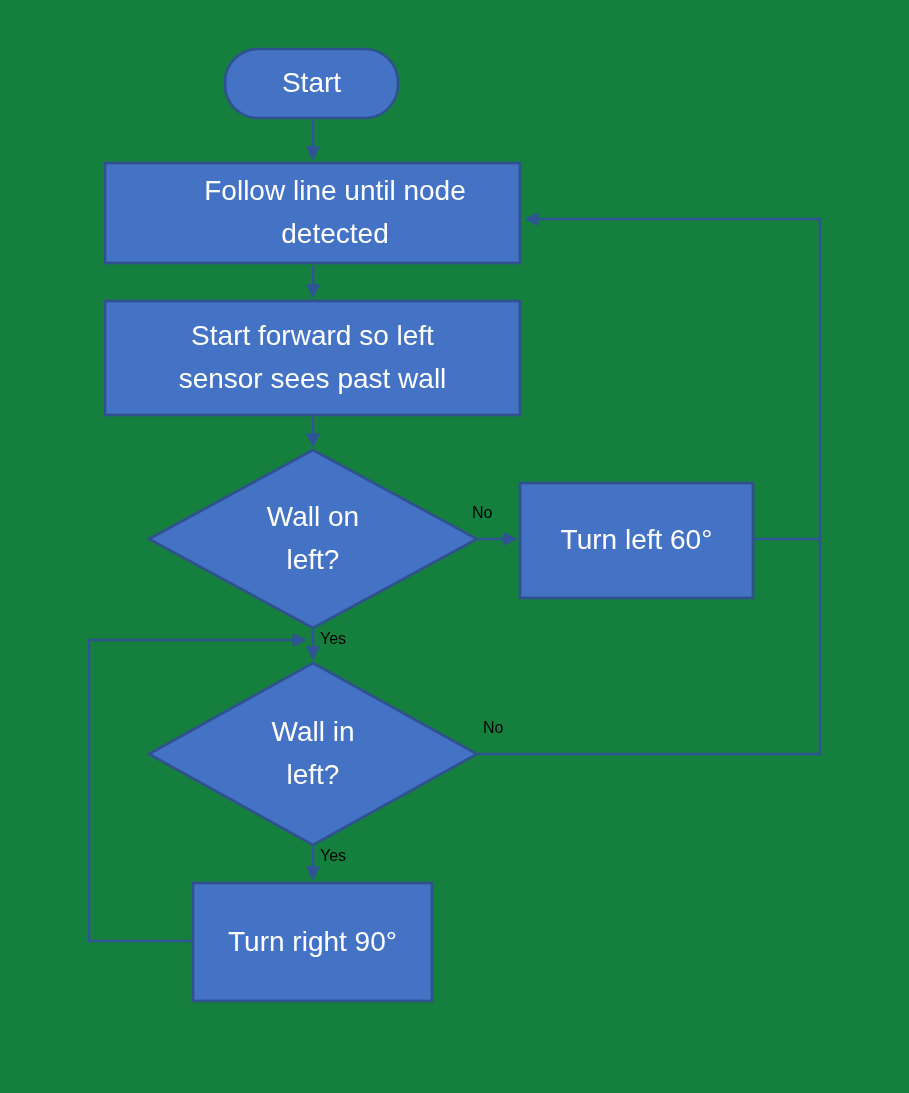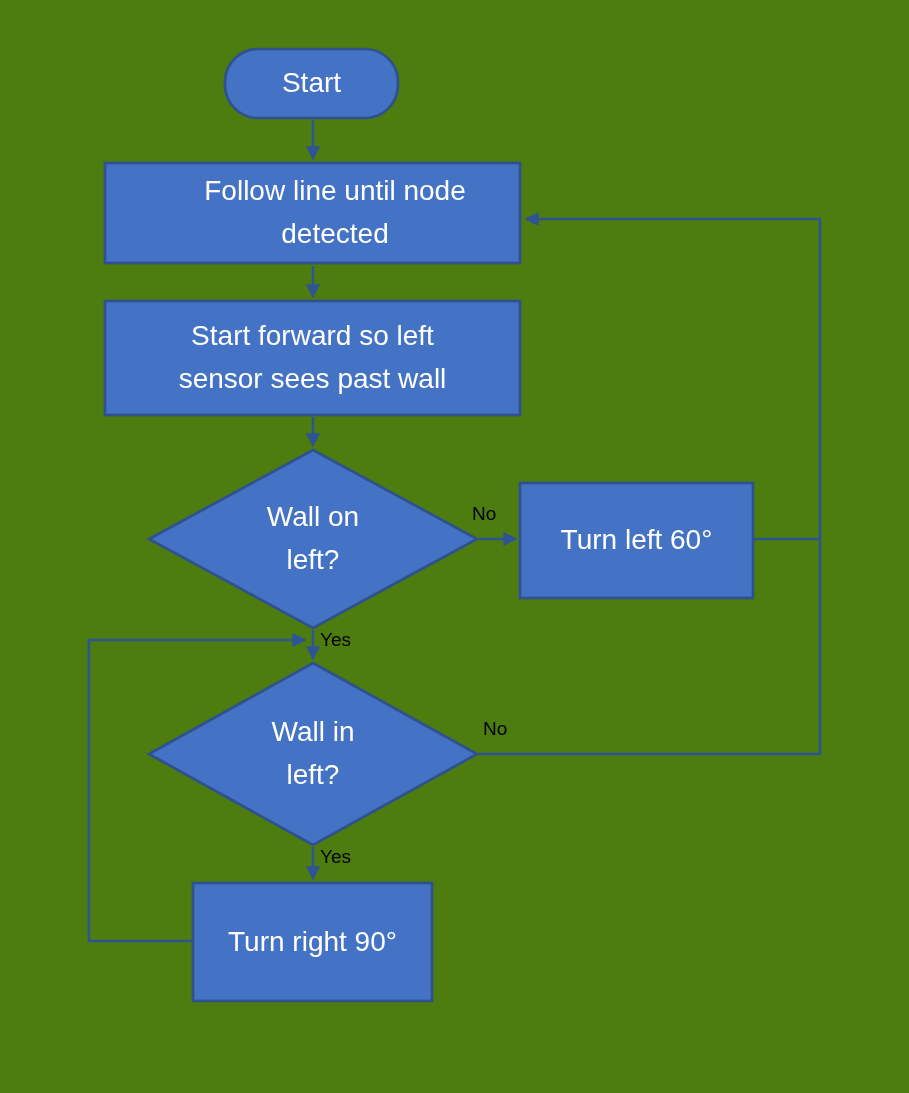--- a/index.html
+++ b/index.html
@@ -5,21 +5,21 @@
   html, body {
     margin: 0;
     padding: 0;
     background: #ffffff;
     font-family: "Liberation Sans", "DejaVu Sans", sans-serif;
   }
   .canvas {
     position: relative;
     width: 909px;
     height: 1093px;
-    background: #4d7c0f;
+    background: #15803d;
     overflow: hidden;
   }
   .canvas svg {
     position: absolute;
     left: 0;
     top: 0;
   }
   .node-label {
     position: absolute;
     display: flex;
@@ -28,21 +28,21 @@
     text-align: center;
     color: #ffffff;
     font-size: 28px;
     line-height: 1.52;
     white-space: pre-line;
     pointer-events: none;
   }
   .edge-label {
     position: absolute;
     color: #000000;
-    font-size: 19px;
+    font-size: 16px;
     line-height: 1.2;
     pointer-events: none;
   }
 </style>
 </head>
 <body>
 
 <div class="canvas">
 
   <svg width="909" height="1093" viewBox="0 0 909 1093">

